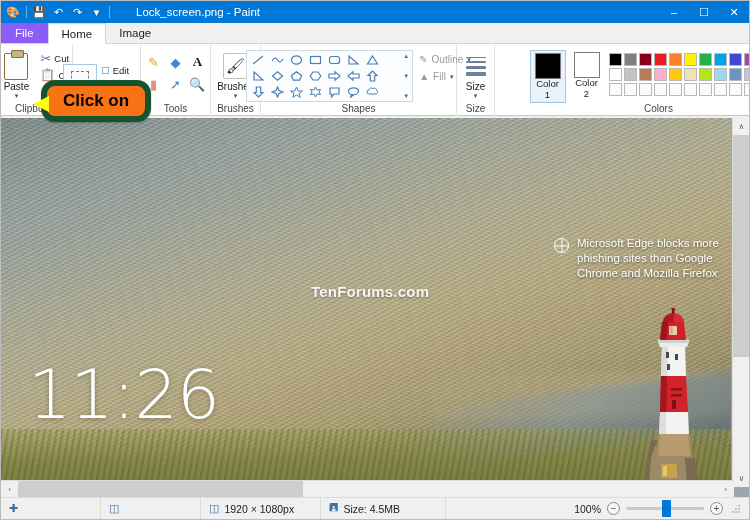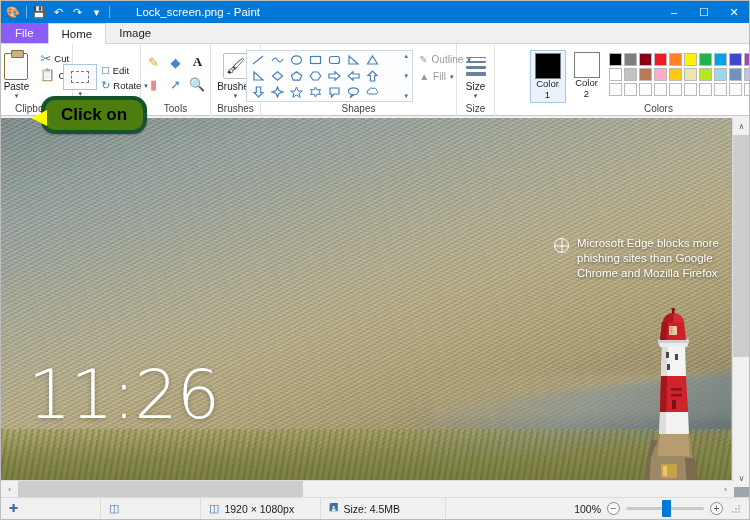--- a/index.html
+++ b/index.html
@@ -157,28 +157,27 @@
   }
   .p3d-icon {
     width: 26px; height: 26px; border: 1px solid #d0d0d0; background: #fff;
     display: flex; align-items: center; justify-content: center;
   }
 
   
   .callout {
     position: absolute;
     left: 40px; top: 36px;
-    background: #4d7c0f;
-    border: 4px solid #14532d;
+    background: #f97316;
+    border: 6px solid #14532d;
     border-radius: 14px;
     padding: 5px 16px;
     font-size: 17px; font-weight: bold; color: #000;
     z-index: 50;
     box-shadow: 0 1px 2px rgba(0,0,0,.25);
-    margin-top: 16px;
   }
   .callout .tail {
     position: absolute; left: -14px; bottom: 4px;
     width: 0; height: 0;
     border-top: 8px solid transparent;
     border-bottom: 8px solid transparent;
     border-right: 16px solid #ffff00;
   }
 
   
@@ -747,20 +746,21 @@
             <rect x="28" y="18" width="8" height="9" rx="1" fill="#f0e8c0" opacity=".85"></rect>
             <rect x="29.5" y="19" width="2" height="7" fill="#b5ac82"></rect>
 
             <path d="M22 14 A10.5 9 0 0 1 43 14 Z" fill="#d72a31"></path>
             <path d="M22 14 A10.5 9 0 0 1 32.5 5 L32.5 14 Z" fill="#ad1a20"></path>
             <rect x="31" y="1" width="2.5" height="5" fill="#8c1218"></rect>
             <circle cx="32.2" cy="1" r="1.8" fill="#8c1218"></circle>
           </svg>
         </div>
 
+        <div class="watermark">TenForums.com</div>
         <div class="clock">11:26</div>
 
         <div class="news">
           <span class="news-globe"></span>
           <span class="news-text">Microsoft Edge blocks more phishing sites than Google Chrome and Mozilla Firefox</span>
         </div>
       </div>
     </div>
   </div>
 

